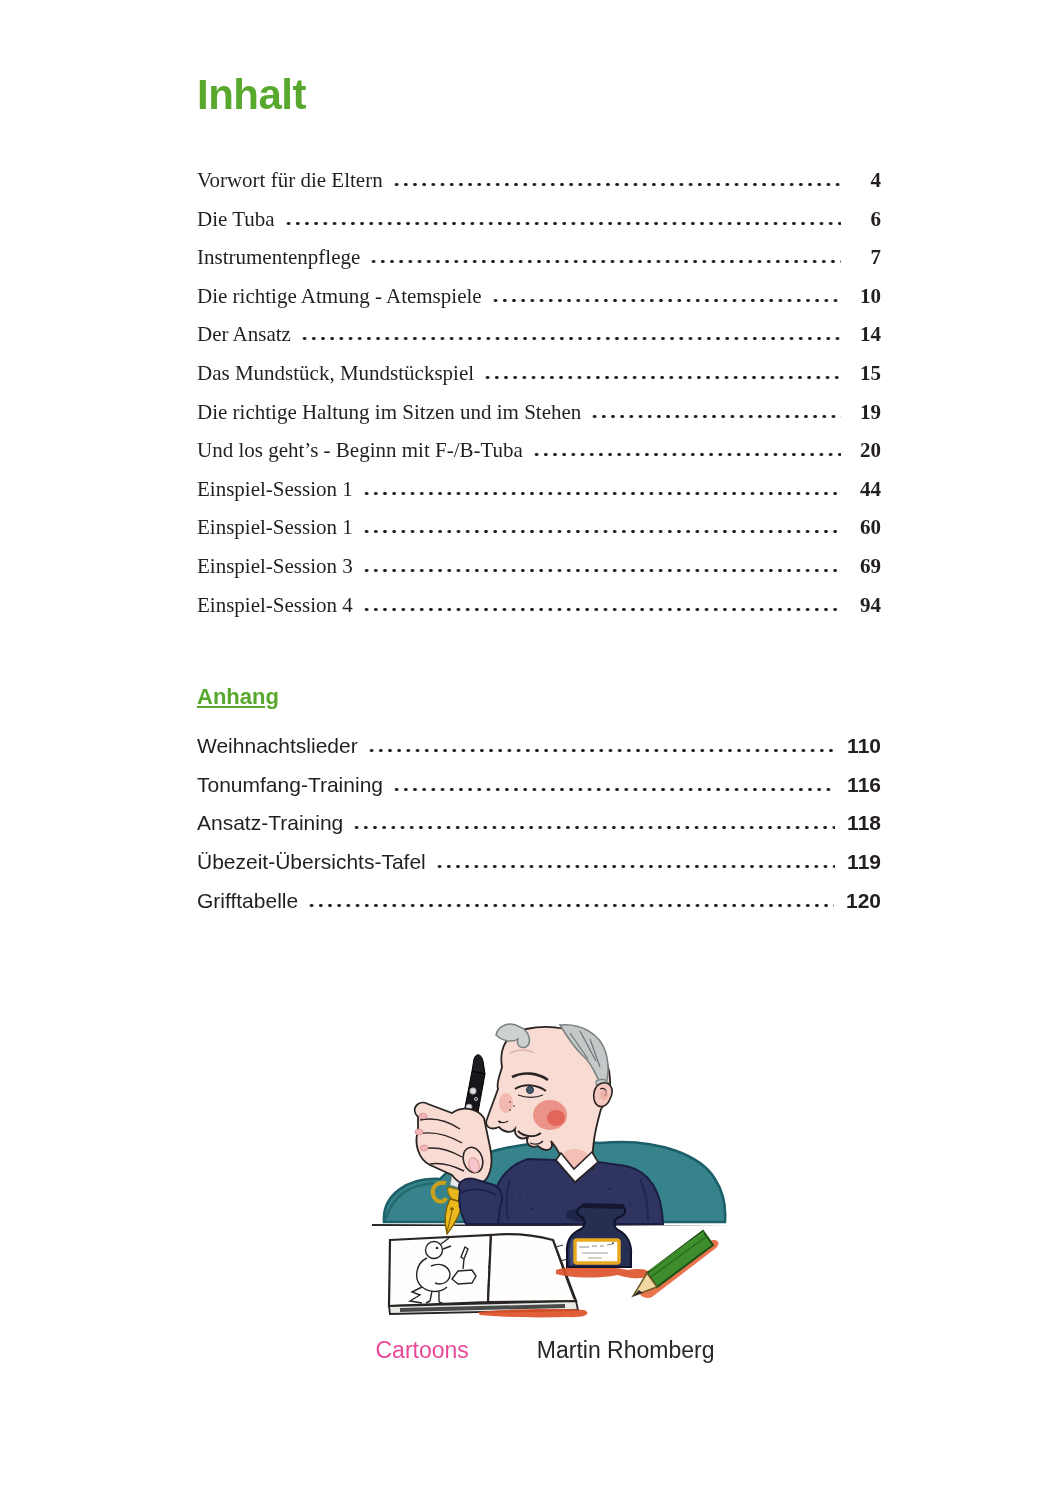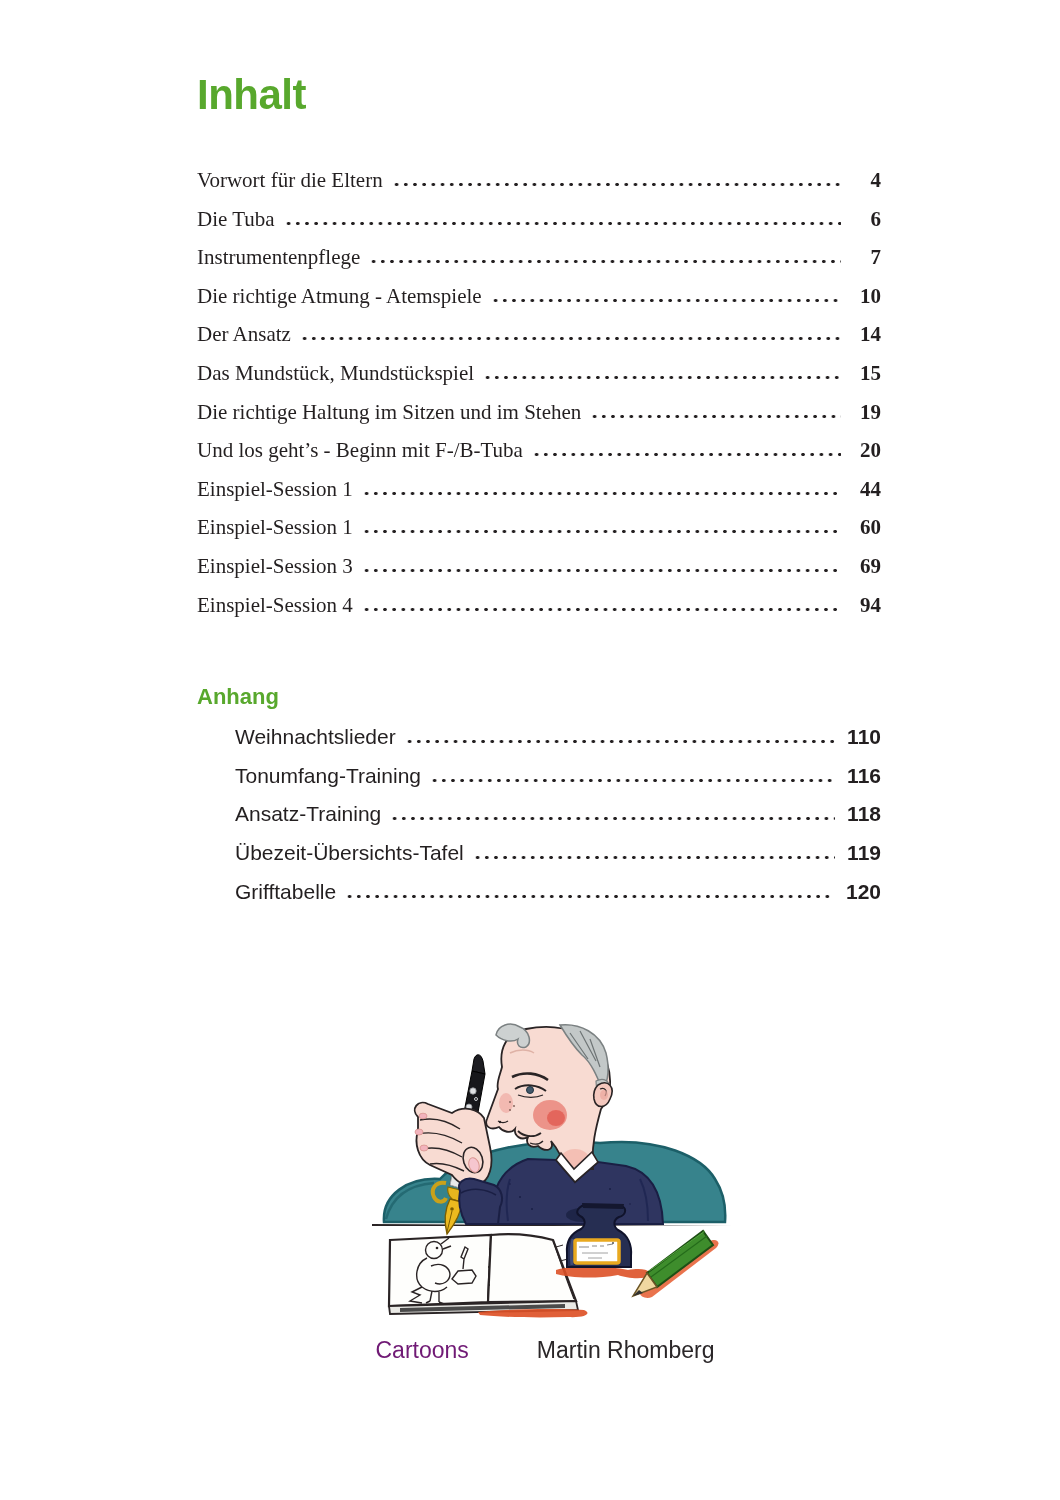--- a/index.html
+++ b/index.html
@@ -21,30 +21,30 @@
     font-size:21px;white-space:nowrap;
   }
   .toc-label{flex:none;}
   .leader{
     flex:1;height:5px;margin:0 6px 0 9px;
     background-image:radial-gradient(circle,#231f20 1.5px,rgba(0,0,0,0) 1.9px);
     background-size:9.2px 5px;background-repeat:repeat-x;background-position:0 50%;
   }
   .toc-page{flex:none;font-weight:700;min-width:28px;margin-left:6px;text-align:right;}
   .appendix-heading{
-    margin:60px 0 8px 0;font-size:22px;line-height:26px;font-weight:700;color:#58a82d;
-  }
-  .toc-appendix{margin-top:1px;margin-left:38px;}
+    margin:60px 0 17px 0;font-size:22px;line-height:26px;font-weight:700;color:#58a82d;text-decoration:underline;
+  }
+  .toc-appendix{margin-top:1px;}
   .illustration{position:absolute;left:360px;top:1018px;width:390px;height:312px;}
   .illustration svg{width:100%;height:100%;display:block;}
   .credit{
     position:absolute;top:1336px;left:350px;width:390px;text-align:center;
     font-size:23px;line-height:28px;
   }
-  .credit-label{color:#701a75;margin-right:26px;}
+  .credit-label{color:#ec4899;margin-right:26px;}
   .credit-name{color:#2a2628;margin-left:42px;}
 </style>
 </head>
 <body>
 
 <div class="page">
   <div class="content">
 
     <h1 class="title">Inhalt</h1>
 

